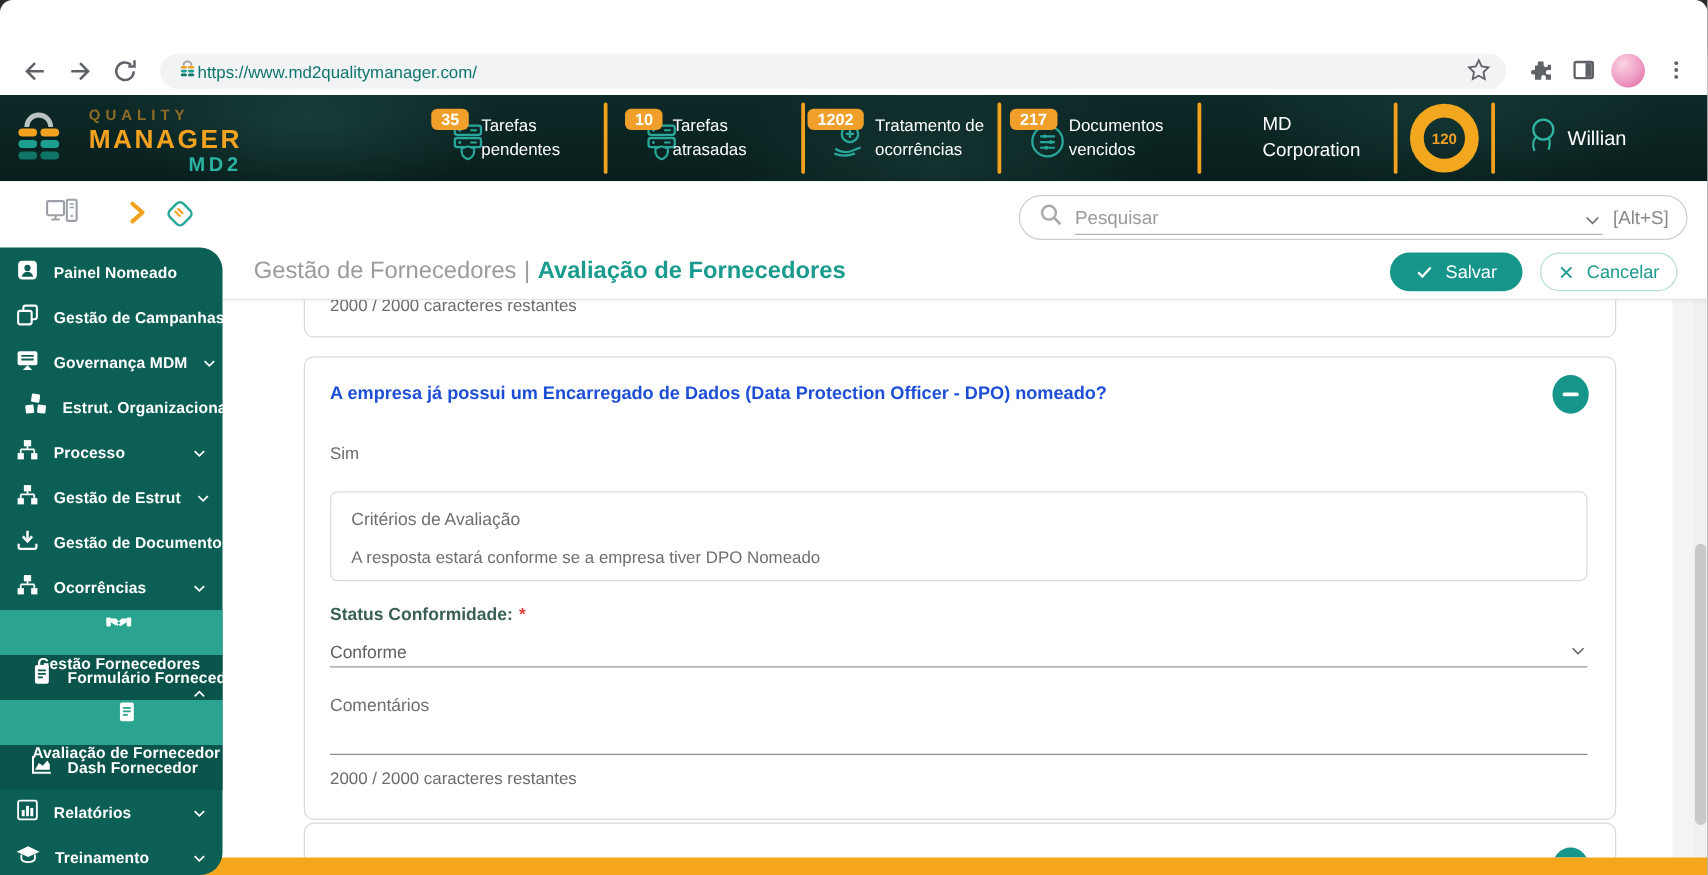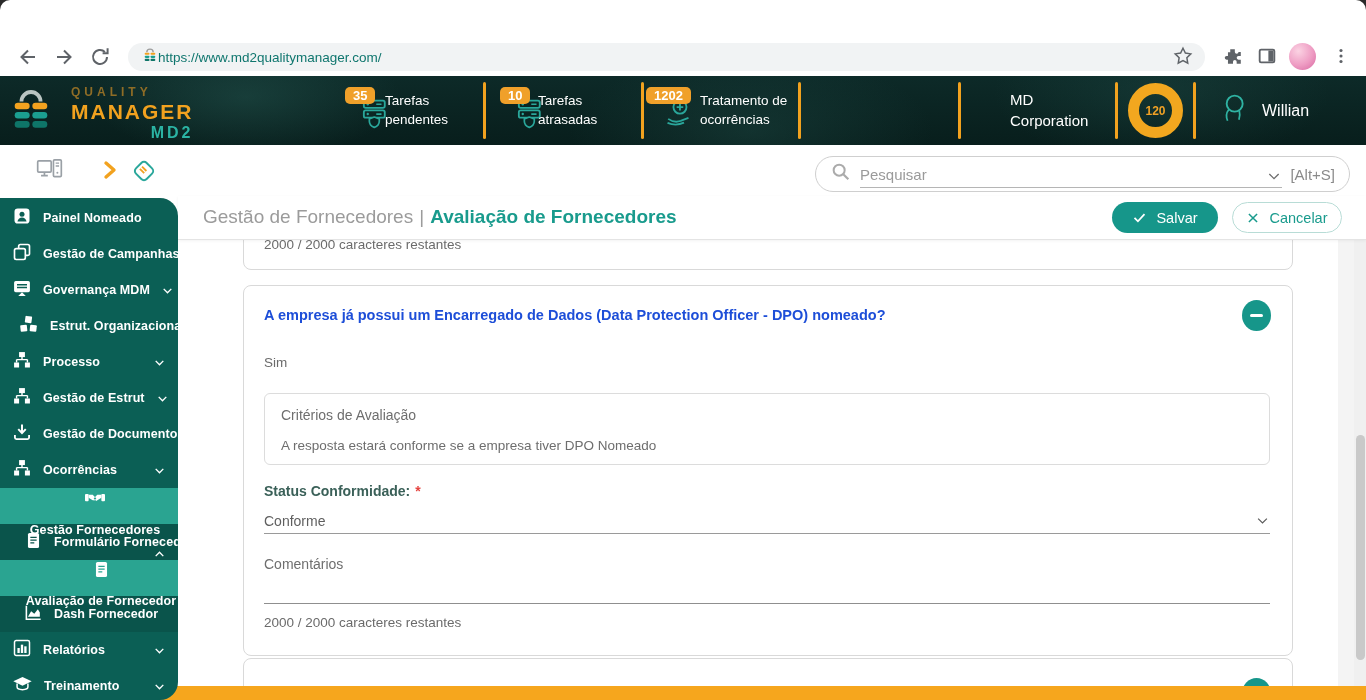--- a/index.html
+++ b/index.html
@@ -38,21 +38,21 @@
   .vsep { position:absolute; top:6px; width:3px; height:57px; background:#f2a21f; border-radius:2px; }
   .hbadge { position:absolute; top:0; height:69px; width:150px; }
   .hbadge .bicon { position:absolute; left:12px; top:20px; }
   .hbadge .pill { position:absolute; left:0; top:11px; background:#f0a02a; color:#fff; font-weight:700;
                   font-size:13px; padding:1px 8px; border-radius:5px; z-index:2; }
   .hbadge .btext { position:absolute; top:15px; color:#fff; font-size:13.5px; line-height:19px; }
   .company { position:absolute; left:1010px; top:13px; color:#fff; font-size:15px; line-height:21px; }
   .ring { position:absolute; left:1128px; top:7px; width:55px; height:55px; border-radius:50%;
           border:11px solid #f2a71f; display:flex; align-items:center; justify-content:center; }
   .ring span { color:#f0a125; font-size:12px; font-weight:700; }
-  .huser { position:absolute; left:1218px; top:14px; display:flex; align-items:center; gap:12px; }
+  .huser { position:absolute; left:1218px; top:14px; display:flex; align-items:center; gap:4px; }
   .huser .uname { color:#fff; font-size:16px; }
 
   
   .crumbbar { position:absolute; left:0; top:145px; width:1366px; height:51px; background:#fff; }
   .crumb-ic { position:absolute; top:13px; }
   .searchpill { position:absolute; left:815px; top:11px; width:535px; height:36px; border:1.5px solid #cfcfcf;
                 border-radius:18px; display:flex; align-items:center; padding:0 14px; gap:8px; }
   .searchline { flex:1; display:flex; align-items:center; border-bottom:1px solid #b5b5b5; height:24px; margin-top:4px; }
   .searchline input { flex:1; border:none; outline:none; background:transparent; font-size:15px;
                       font-family:"Liberation Sans",sans-serif; color:#555; padding-bottom:3px; }
@@ -255,20 +255,36 @@
             <path d="M4 20.6c4.2 1.7 8.6 1.6 12.6-.2" fill="none" stroke="#2aa79b" stroke-width="1.4"></path>
           </svg>
       </span>
       <span class="btext" style="left:54px">
         <span style="display:block">Tratamento de</span>
         <span style="display:block">ocorrências</span>
       </span>
     </div>
     <span class="vsep" style="left:798px"></span>
 
+    <div class="hbadge" style="left:808px">
+      <span class="pill">217</span>
+      <span class="bicon" style="left:14px">
+        <svg width="32" height="34" viewBox="0 0 24 26">
+            <circle cx="12" cy="13" r="9.3" fill="none" stroke="#2aa79b" stroke-width="1.4"></circle>
+            <path d="M7.5 10h9M7.5 13.5h9M7.5 17h9" stroke="#2aa79b" stroke-width="1.3"></path>
+            <circle cx="10.3" cy="10" r="1.2" fill="#2aa79b"></circle>
+            <circle cx="14" cy="13.5" r="1.2" fill="#2aa79b"></circle>
+            <circle cx="11.3" cy="17" r="1.2" fill="#2aa79b"></circle>
+          </svg>
+      </span>
+      <span class="btext" style="left:47px">
+        <span style="display:block">Documentos</span>
+        <span style="display:block">vencidos</span>
+      </span>
+    </div>
     <span class="vsep" style="left:958px"></span>
 
     <div class="company">
       <span style="display:block">MD</span>
       <span style="display:block">Corporation</span>
     </div>
     <span class="vsep" style="left:1115px"></span>
 
     <div class="ring">
         <span>120</span>

